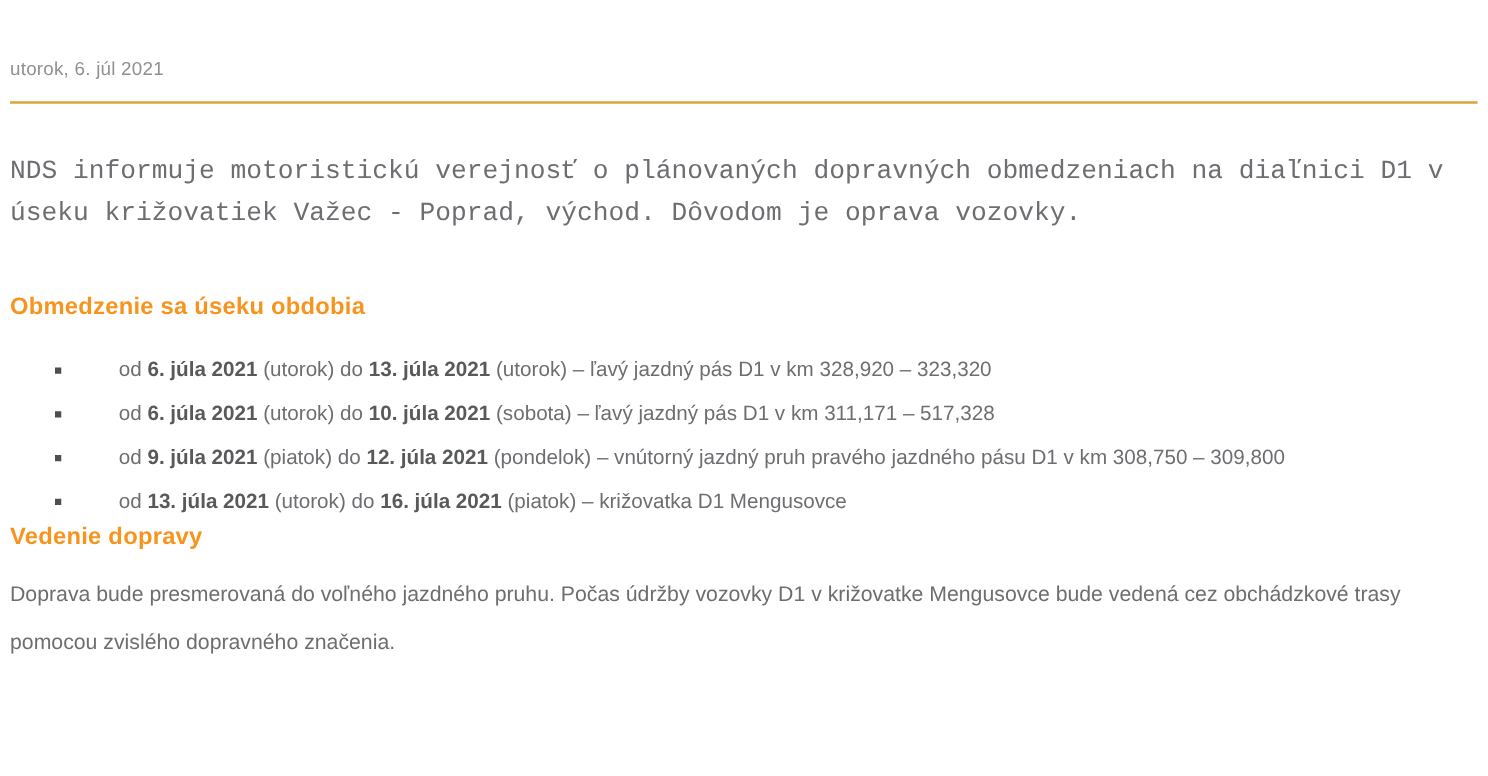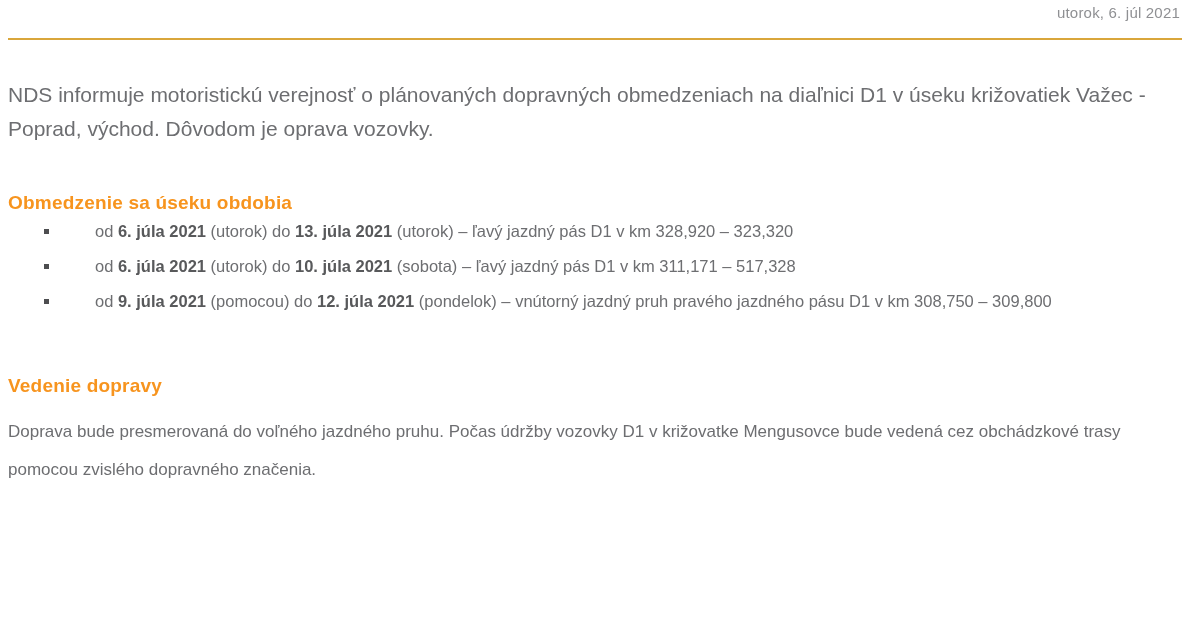--- a/index.html
+++ b/index.html
@@ -5,25 +5,25 @@
   * { margin: 0; padding: 0; box-sizing: border-box; }
   html, body {
     width: 1190px; height: 621px;
     background: #ffffff;
     font-family: "Liberation Sans", sans-serif;
     overflow: hidden;
   }
   .page { padding: 0 8px 0 8px; }
 
   .date-line {
-    text-align: right;
     color: #8f9093;
     font-size: 15px;
     padding: 4px 2px 0 0;
     letter-spacing: 0.2px;
+    margin-top: 43px;
   }
 
   .gold-rule {
     height: 2px;
     background: #d9a63b;
     border: none;
     margin-top: 17px;
   }
 
   .page-title {
@@ -34,34 +34,35 @@
     letter-spacing: 0.5px;
     white-space: nowrap;
   }
 
   .intro {
     margin-top: 38px;
     font-size: 21px;
     color: #6d6e71;
     line-height: 34px;
     max-width: 1150px;
+    font-family: Liberation Mono, monospace;
   }
 
   .section-heading {
     color: #f7941e;
     font-size: 19px;
     font-weight: bold;
     letter-spacing: 0.2px;
   }
   .section-heading.restrictions { margin-top: 46px; }
-  .section-heading.traffic { margin-top: 56px; }
+  .section-heading.traffic { }
 
   ul.restriction-list {
     list-style: none;
-    margin-top: 0;
+    margin-top: 22px;
   }
   ul.restriction-list li {
     position: relative;
     padding-left: 87px;
     font-size: 16.5px;
     color: #6d6e71;
     line-height: 35px;
     white-space: nowrap;
   }
   ul.restriction-list li::before {
@@ -96,20 +97,21 @@
   <hr class="gold-rule">
 
 
   <p class="intro">NDS informuje motoristickú verejnosť o plánovaných dopravných obmedzeniach na diaľnici D1 v úseku križovatiek Važec - Poprad, východ. Dôvodom je oprava vozovky.</p>
 
   <h2 class="section-heading restrictions">Obmedzenie sa úseku obdobia</h2>
 
   <ul class="restriction-list">
       <li><span>od </span><span class="b">6. júla 2021</span><span> (utorok) do </span><span class="b">13. júla 2021</span><span> (utorok) – ľavý jazdný pás D1 v km 328,920 – 323,320</span></li>
       <li><span>od </span><span class="b">6. júla 2021</span><span> (utorok) do </span><span class="b">10. júla 2021</span><span> (sobota) – ľavý jazdný pás D1 v km 311,171 – 517,328</span></li>
-      <li><span>od </span><span class="b">9. júla 2021</span><span> (pomocou) do </span><span class="b">12. júla 2021</span><span> (pondelok) – vnútorný jazdný pruh pravého jazdného pásu D1 v km 308,750 – 309,800</span></li>
+      <li><span>od </span><span class="b">9. júla 2021</span><span> (piatok) do </span><span class="b">12. júla 2021</span><span> (pondelok) – vnútorný jazdný pruh pravého jazdného pásu D1 v km 308,750 – 309,800</span></li>
+      <li><span>od </span><span class="b">13. júla 2021</span><span> (utorok) do </span><span class="b">16. júla 2021</span><span> (piatok) – križovatka D1 Mengusovce</span></li>
     </ul>
 
   <h2 class="section-heading traffic">Vedenie dopravy</h2>
 
   <p class="traffic-body">Doprava bude presmerovaná do voľného jazdného pruhu. Počas údržby vozovky D1 v križovatke Mengusovce bude vedená cez obchádzkové trasy pomocou zvislého dopravného značenia.</p>
 
 </div>
 
 </body></html>

